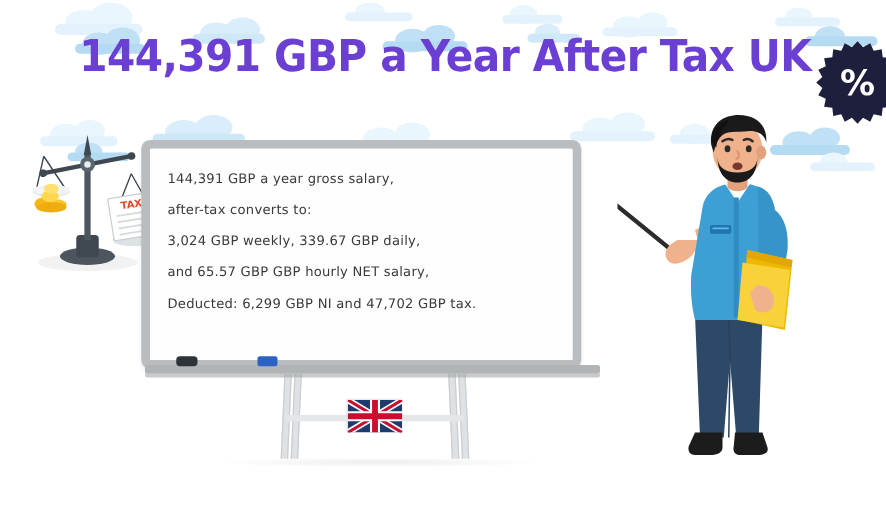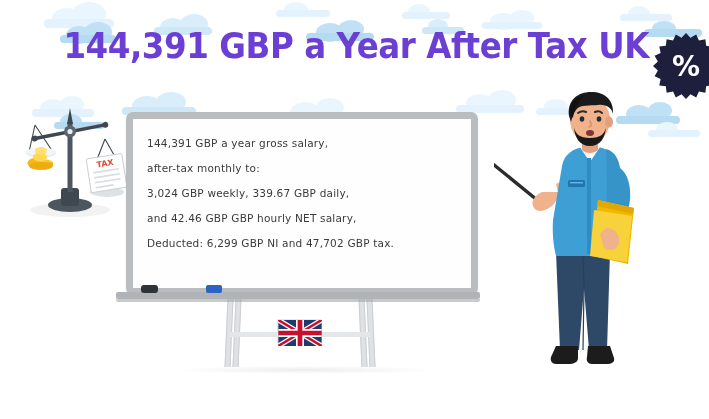--- a/index.html
+++ b/index.html
@@ -59,21 +59,21 @@
     z-index: 9;
   }
   #badge svg { display: block; width: 68px; height: 68px; }
 
   
   #scales { position: absolute; left: 2px; top: 104px; width: 108px; height: 118px; z-index: 4; }
 
   
   #board {
     position: absolute;
-    left: 102px; top: 112px;
+    left: 89px; top: 112px;
     width: 352px; height: 183px;
     background: #fdfdfd;
     border: 7px solid #b9bdc0;
     border-radius: 7px;
     z-index: 5;
     box-shadow: 0 2px 3px rgba(0,0,0,0.07);
   }
   #board-inner {
     position: absolute;
     left: 0; top: 0; right: 0; bottom: 0;
@@ -331,23 +331,23 @@
         <rect x="68" y="76" width="26" height="1.6" fill="#d7dcdf"></rect>
         <rect x="68" y="81" width="18" height="1.6" fill="#d7dcdf"></rect>
       </g>
     </svg>
   </div>
 
   <div id="board">
     <div id="board-inner">
       <div id="board-text">
         <div class="line">144,391 GBP a year gross salary,</div>
-        <div class="line">after-tax monthly to:</div>
+        <div class="line">after-tax converts to:</div>
         <div class="line">3,024 GBP weekly, 339.67 GBP daily,</div>
-        <div class="line">and 42.46 GBP GBP hourly NET salary,</div>
+        <div class="line">and 65.57 GBP GBP hourly NET salary,</div>
         <div class="line">Deducted: 6,299 GBP NI and 47,702 GBP tax.</div>
       </div>
     </div>
   </div>
 
   <div id="tray"></div>
   <div id="tray-shadow"></div>
   <div class="eraser"></div>
   <div class="marker"></div>
 

